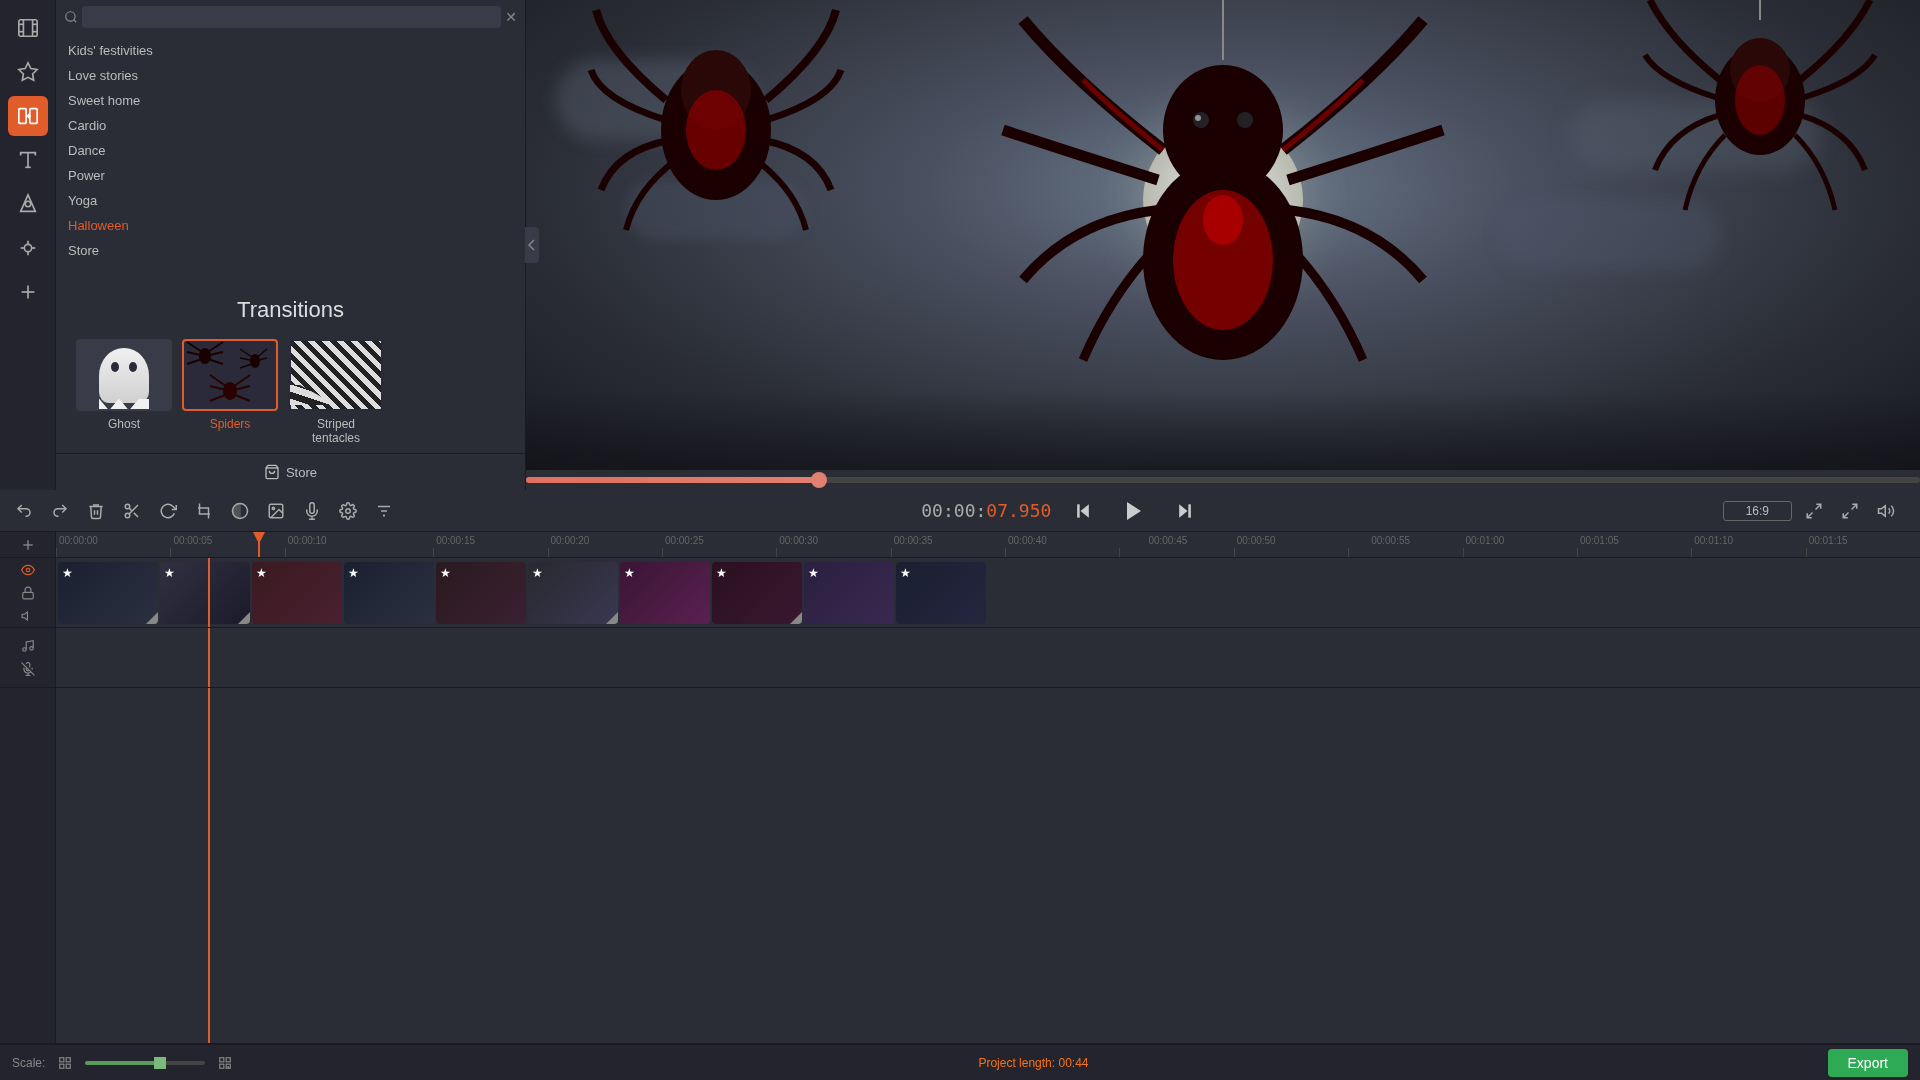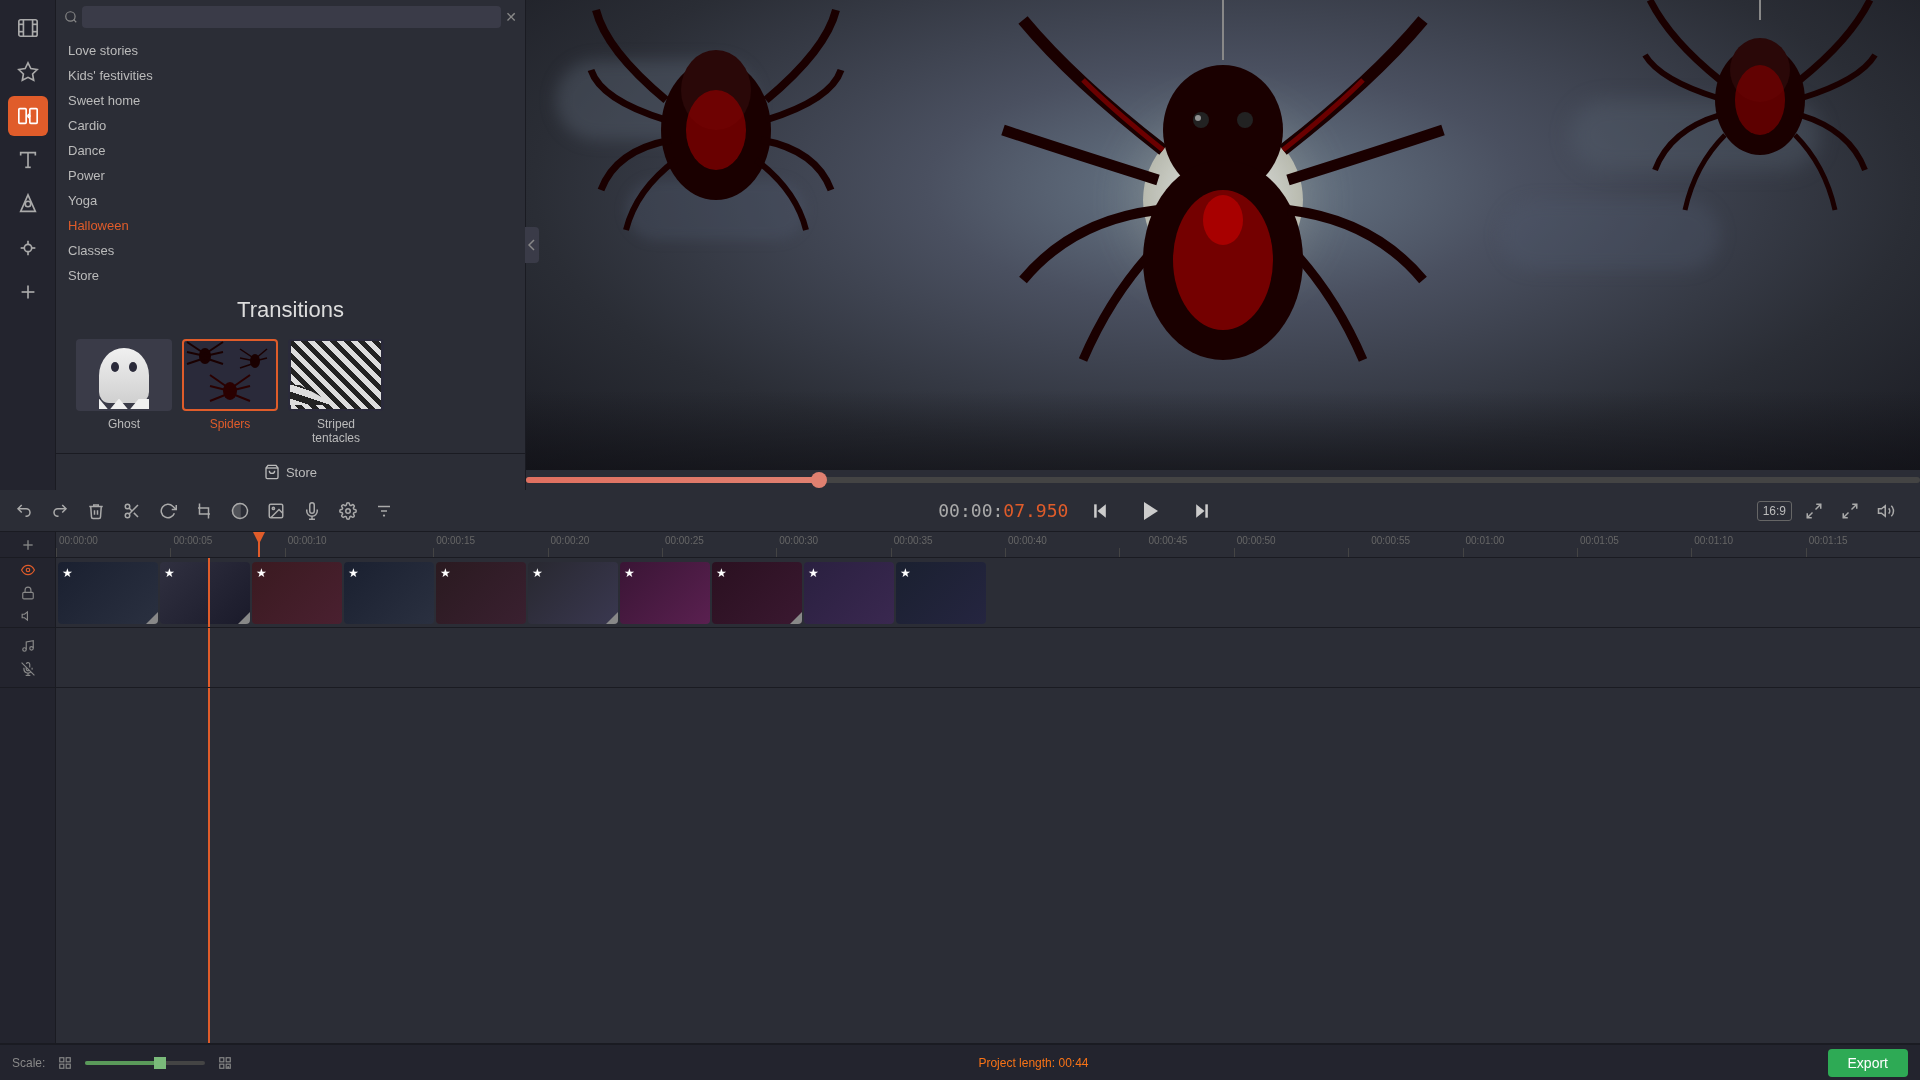--- a/index.html
+++ b/index.html
@@ -255,21 +255,21 @@
     
     .right-controls {
       display: flex;
       align-items: center;
       gap: 8px;
       padding-right: 12px;
     }
     .aspect-badge {
       border: 1px solid #666;
       border-radius: 3px;
-      padding: 2px 5px;
+      padding: 2px 22px;
       font-size: 12px;
       color: #bbb;
       cursor: pointer;
     }
     .icon-btn {
       width: 28px;
       height: 28px;
       display: flex;
       align-items: center;
       justify-content: center;
@@ -566,29 +566,28 @@
     <div class="transitions-search">
       <svg width="14" height="14" viewBox="0 0 24 24" fill="none" stroke="#888" stroke-width="2">
         <circle cx="11" cy="11" r="8"></circle>
           <line x1="21" y1="21" x2="16.65" y2="16.65"></line>
       </svg>
       <input type="text" style="flex: 1 1 0%; background: rgb(58, 59, 72); border: none; border-radius: 4px; color: rgb(204, 204, 204); padding: 4px 8px; font-size: 12px; outline: none;" placeholder="">
       <span class="search-clear">✕</span>
     </div>
 
     <div class="category-list" id="category-list">
+        <div class="category-item">Kids' festivities</div>
         <div class="category-item">Love stories</div>
-        <div class="category-item">Kids' festivities</div>
         <div class="category-item">Sweet home</div>
         <div class="category-item">Cardio</div>
         <div class="category-item">Dance</div>
         <div class="category-item">Power</div>
         <div class="category-item">Yoga</div>
         <div class="category-item active">Halloween</div>
-        <div class="category-item">Classes</div>
         <div class="category-item">Store</div>
       </div>
 
     <div style="text-align:center; font-size:22px; color:#ddd; padding:10px 0 8px; font-weight:300;">Transitions</div>
     <div class="transitions-grid">
 
       <div class="transition-item">
         <div class="transition-thumb" style="background:#3a3b48;">
           <div style="position:relative; width:80px; height:65px; display:flex; align-items:center; justify-content:center;">
             <div style="width:50px; height:55px; background:linear-gradient(180deg,#f0f0f0,#d0d0d0); border-radius:50% 50% 20% 20%; position:relative;">

